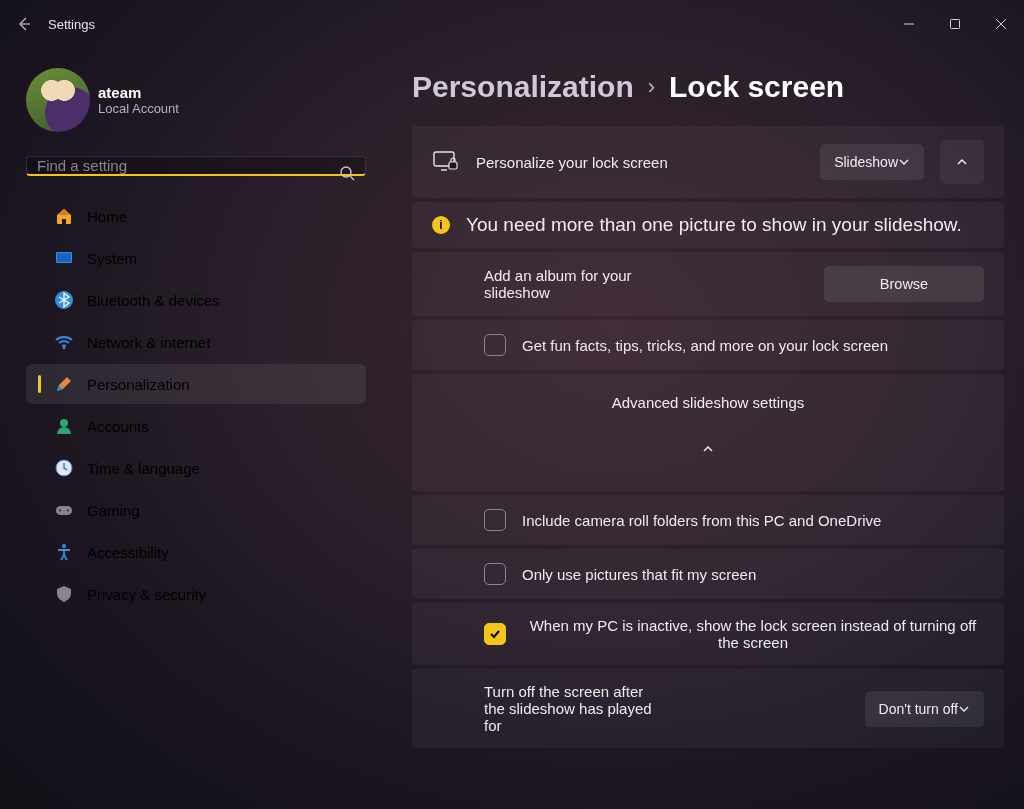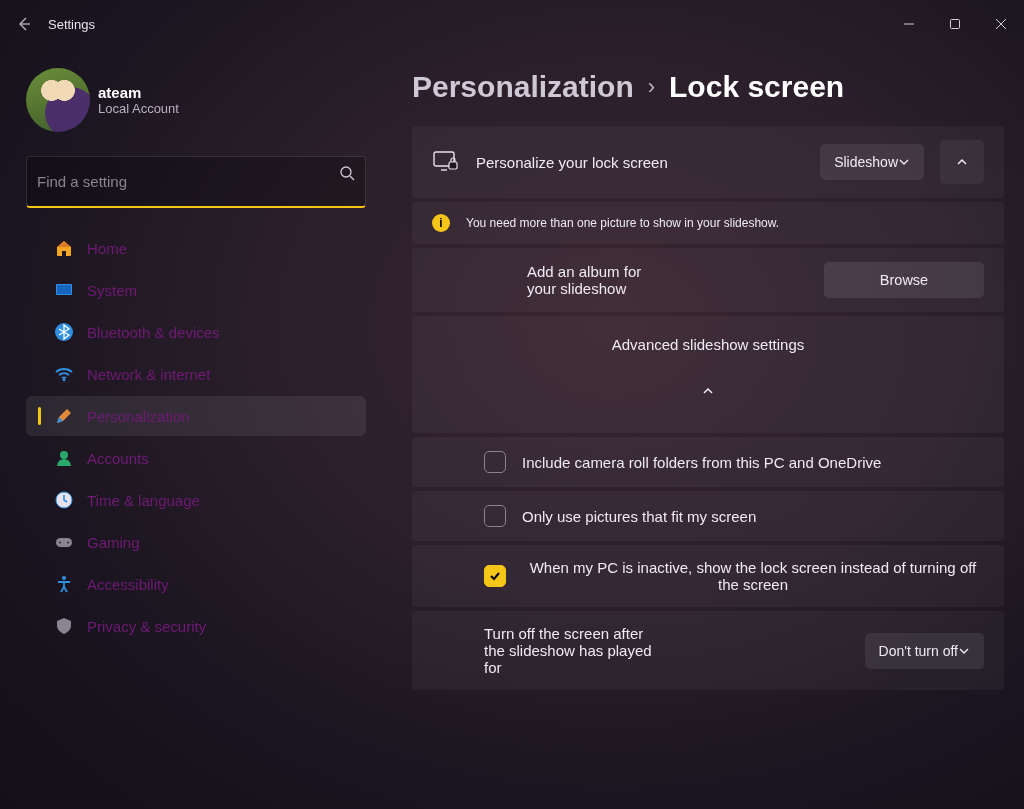--- a/index.html
+++ b/index.html
@@ -29,58 +29,58 @@
     width: 64px; height: 64px; border-radius: 50%;
     background: radial-gradient(circle at 40% 35%, #f2d9b5 18%, transparent 19%),
                 radial-gradient(circle at 60% 35%, #f2d9b5 18%, transparent 19%),
                 radial-gradient(circle at 70% 70%, #4a2f6a 40%, transparent 41%),
                 linear-gradient(160deg,#6b8f3a,#3f5a2a);
   }
   .profile .name { font-size: 15px; font-weight:600; }
   .profile .sub { font-size: 13px; color: #b8b0bf; }
   .search {
     position: relative; margin-bottom: 20px;
-    height: 52px; border: 1px solid rgba(255,255,255,0.12);
+    height: 20px; border: 1px solid rgba(255,255,255,0.12);
     border-bottom: 2px solid #f5c518; border-radius: 4px;
     background: rgba(0,0,0,0.25);
     display:flex; align-items:center; padding: 0 34px 0 10px;
   }
   .search input {
     background: transparent; border: 0; outline: 0; width:100%;
     color: #fff; font-size: 15px;
   }
   .search input::placeholder { color: #8a8391; }
   .search .mag {
     position:absolute; right:10px; top:8px; color:#cfc8d5;
   }
   .nav { display:flex; flex-direction:column; gap:2px; }
   .nav-item {
     display:flex; align-items:center; gap:12px;
     height: 40px; padding: 0 10px 0 12px; border-radius: 6px;
-    color:#701a75; font-size:15px;
+    color:#000000; font-size:15px;
   }
   .nav-item .dot { width: 3px; height: 18px; border-radius: 2px; }
   .nav-item.active { background: rgba(255,255,255,0.08); }
   .nav-item.active .dot { background:#f5c518; }
   .nav-ico { width:22px; height:22px; display:flex; align-items:center; justify-content:center; }
   .content { flex:1; padding: 22px 20px 0 32px; overflow:hidden; }
   .crumbs { display:flex; align-items:center; gap:14px; margin-bottom:22px; color:#fff; }
   .crumb-a { font-size:30px; font-weight:600; color:#cfc8d5; }
   .crumb-sep { font-size:22px; color:#b8b0bf; }
   .crumb-b { font-size:30px; font-weight:600; }
   .panel { display:flex; flex-direction:column; gap:4px; }
   .row {
     background: rgba(255,255,255,0.045);
     border-radius: 4px;
     padding: 14px 20px;
     display:flex; align-items:center; gap:16px;
   }
   .row .lead-ico { width:28px; display:flex; align-items:center; justify-content:center; color:#e8e2ec;}
   .row .label { flex:1; font-size:15px; color:#efeaf3; }
-  .row .label.small { font-size:12px; }
+  .row .label.small { font-size:19px; }
   .row.tight { padding:12px 20px; }
   .row.subhead { font-size:15.5px; color:#efeaf3;flex-direction:column; }
   .select {
     height:36px; background: rgba(255,255,255,0.08); border-radius:5px;
     display:flex; align-items:center; padding: 0 14px; color:#efeaf3;
   }
   .expander {
     width:44px; height:44px; border-radius:5px;
     display:flex; align-items:center; justify-content:center;
     background: rgba(255,255,255,0.055); color:#efeaf3;
@@ -288,27 +288,31 @@
             </svg>
         </div>
       </div>
 
       <div class="row tight">
         <span class="info-ico">i</span>
         <span class="label small">You need more than one picture to show in your slideshow.</span>
       </div>
 
       <div class="row" style="padding-left:72px;">
-        <span class="label" style="max-width:220px;margin-left:43px;">Add an album for your slideshow</span>
+        <span class="label" style="max-width:220px;">Add an album for your slideshow</span>
         <div style="flex:1"></div>
         <div class="button" style="min-width:160px; justify-content:center;">
           <span>Browse</span>
         </div>
       </div>
 
+      <div class="row" style="padding-left:72px;">
+        <div class="checkbox"></div>
+        <span class="label">Get fun facts, tips, tricks, and more on your lock screen</span>
+      </div>
 
       <div class="row subhead" style="padding:20px 20px;">
         <span class="label">Advanced slideshow settings</span>
         <div class="expander bare">
           <svg width="14" height="14" viewBox="0 0 14 14">
               <path d="M3 9l4-4 4 4" stroke="currentColor" stroke-width="1.5" fill="none"></path>
             </svg>
         </div>
       </div>
 

